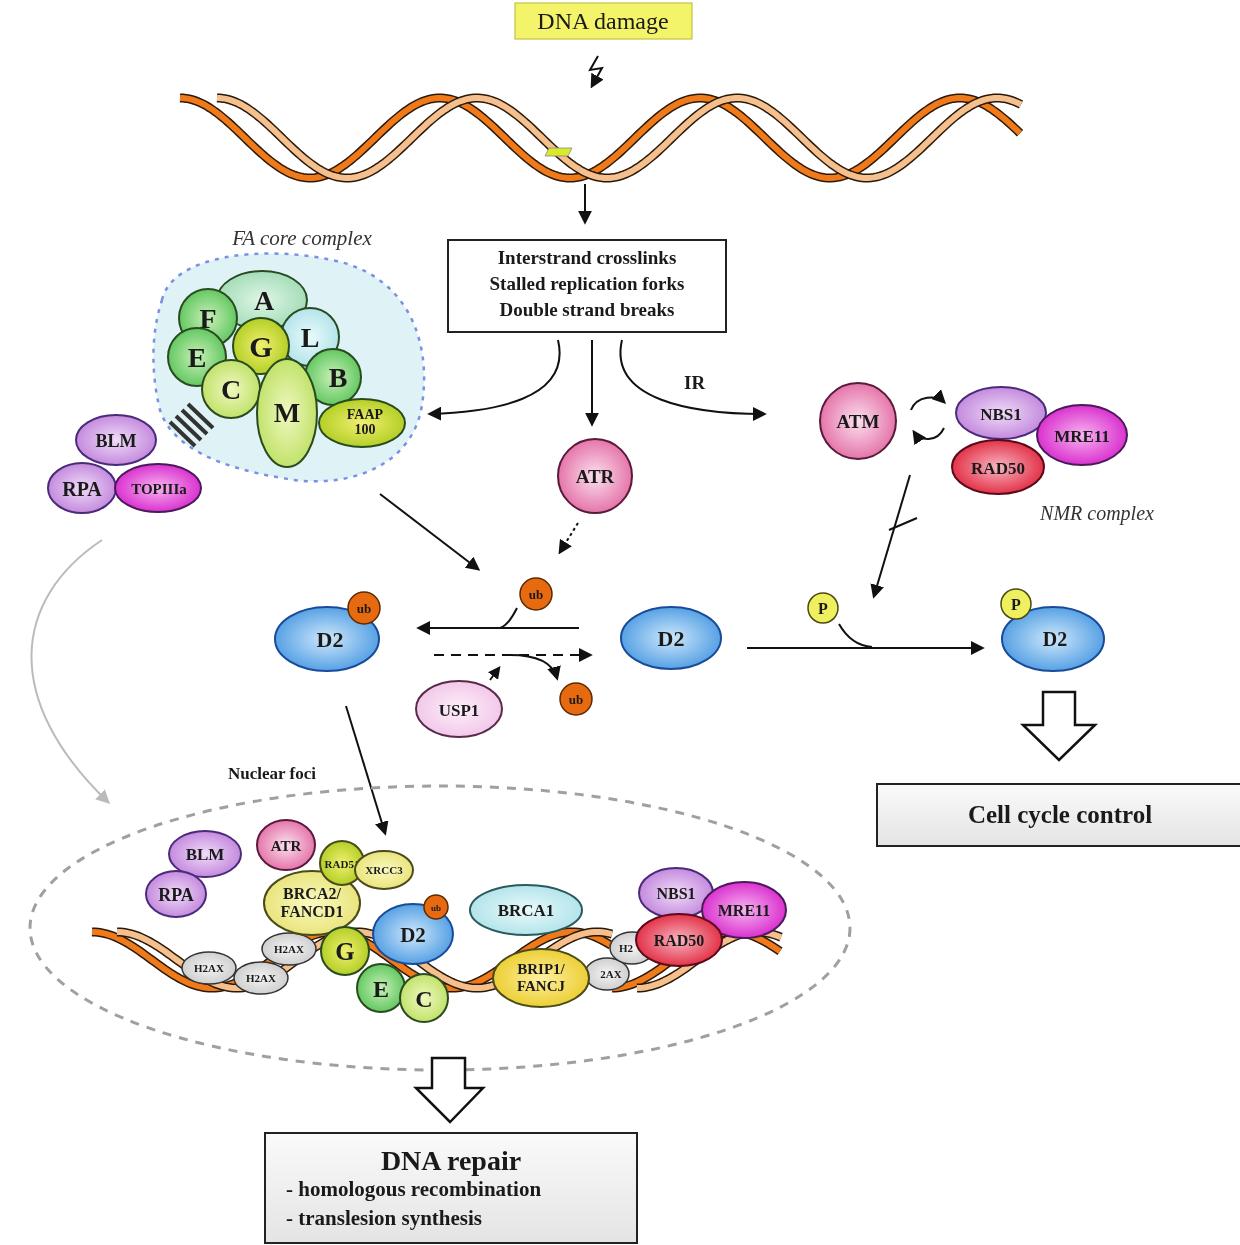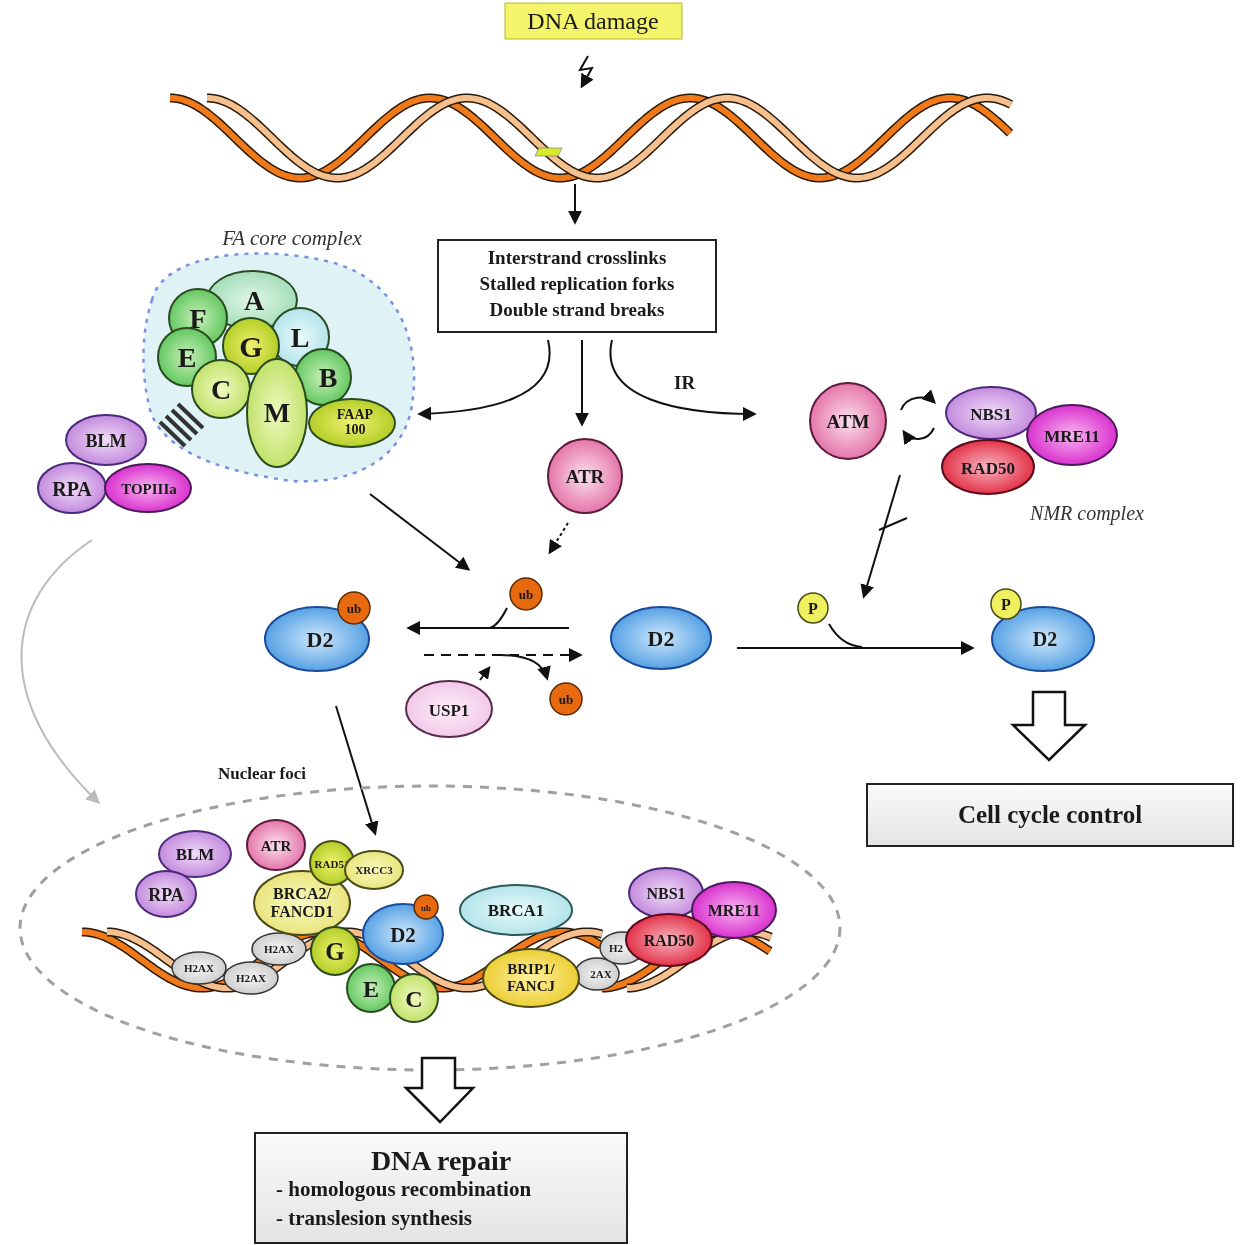--- a/index.html
+++ b/index.html
@@ -1,17 +1,17 @@
 <!DOCTYPE html>
 <html><head>
 <meta charset="utf-8">
 <style>
   html,body{margin:0;padding:0;background:#ffffff;}
   body{width:1240px;height:1245px;overflow:hidden;font-family:"Liberation Serif","DejaVu Serif",serif;}
-  #stage{position:absolute;left:2px;top:0;width:1012px;height:1245px;}
+  #stage{position:absolute;left:12px;top:0;width:1012px;height:1245px;}
   svg text{font-family:"Liberation Serif","DejaVu Serif",serif;font-weight:bold;fill:#1a1a1a;}
   .it{font-style:italic;font-weight:normal;fill:#333;}
 </style>
 </head>
 <body>
 
 <div id="stage">
 <svg width="1240" height="1245" viewBox="0 0 1240 1245" xmlns="http://www.w3.org/2000/svg">
   <defs>
     <marker id="arr" viewBox="0 0 10 10" refX="8" refY="5" markerWidth="7" markerHeight="7" orient="auto-start-reverse">

